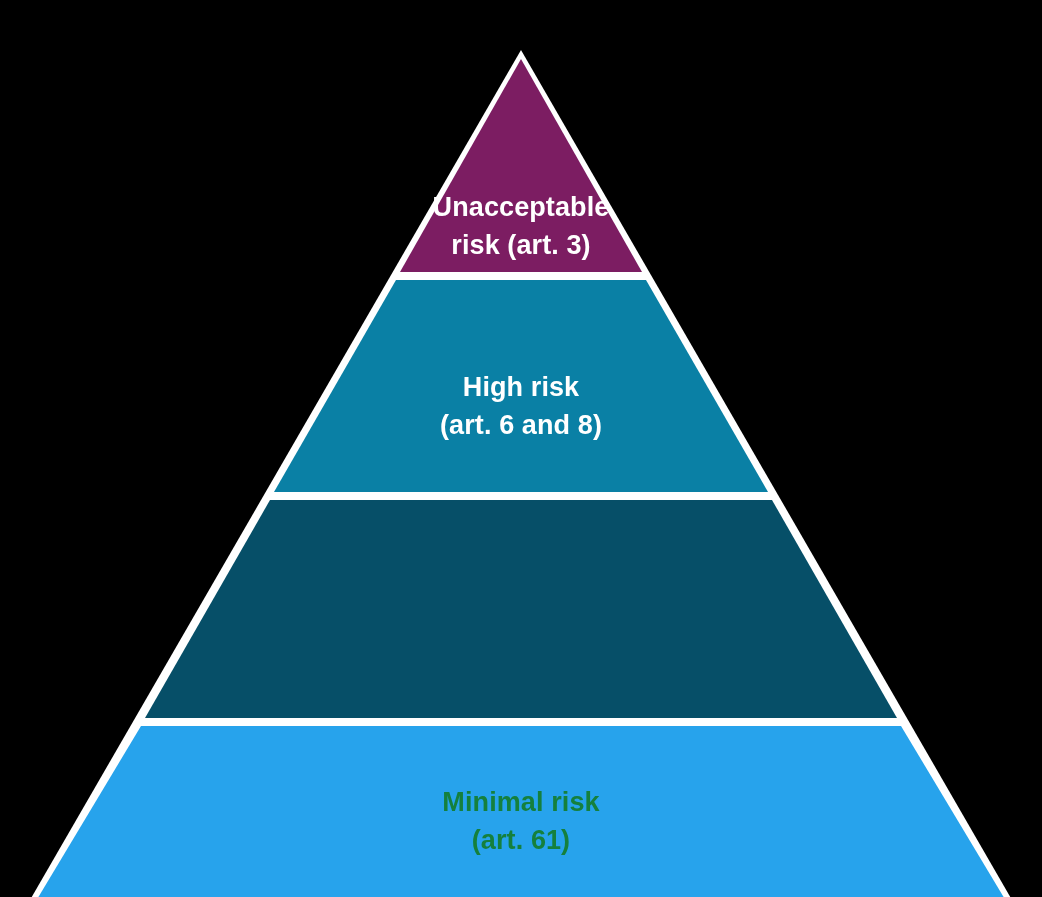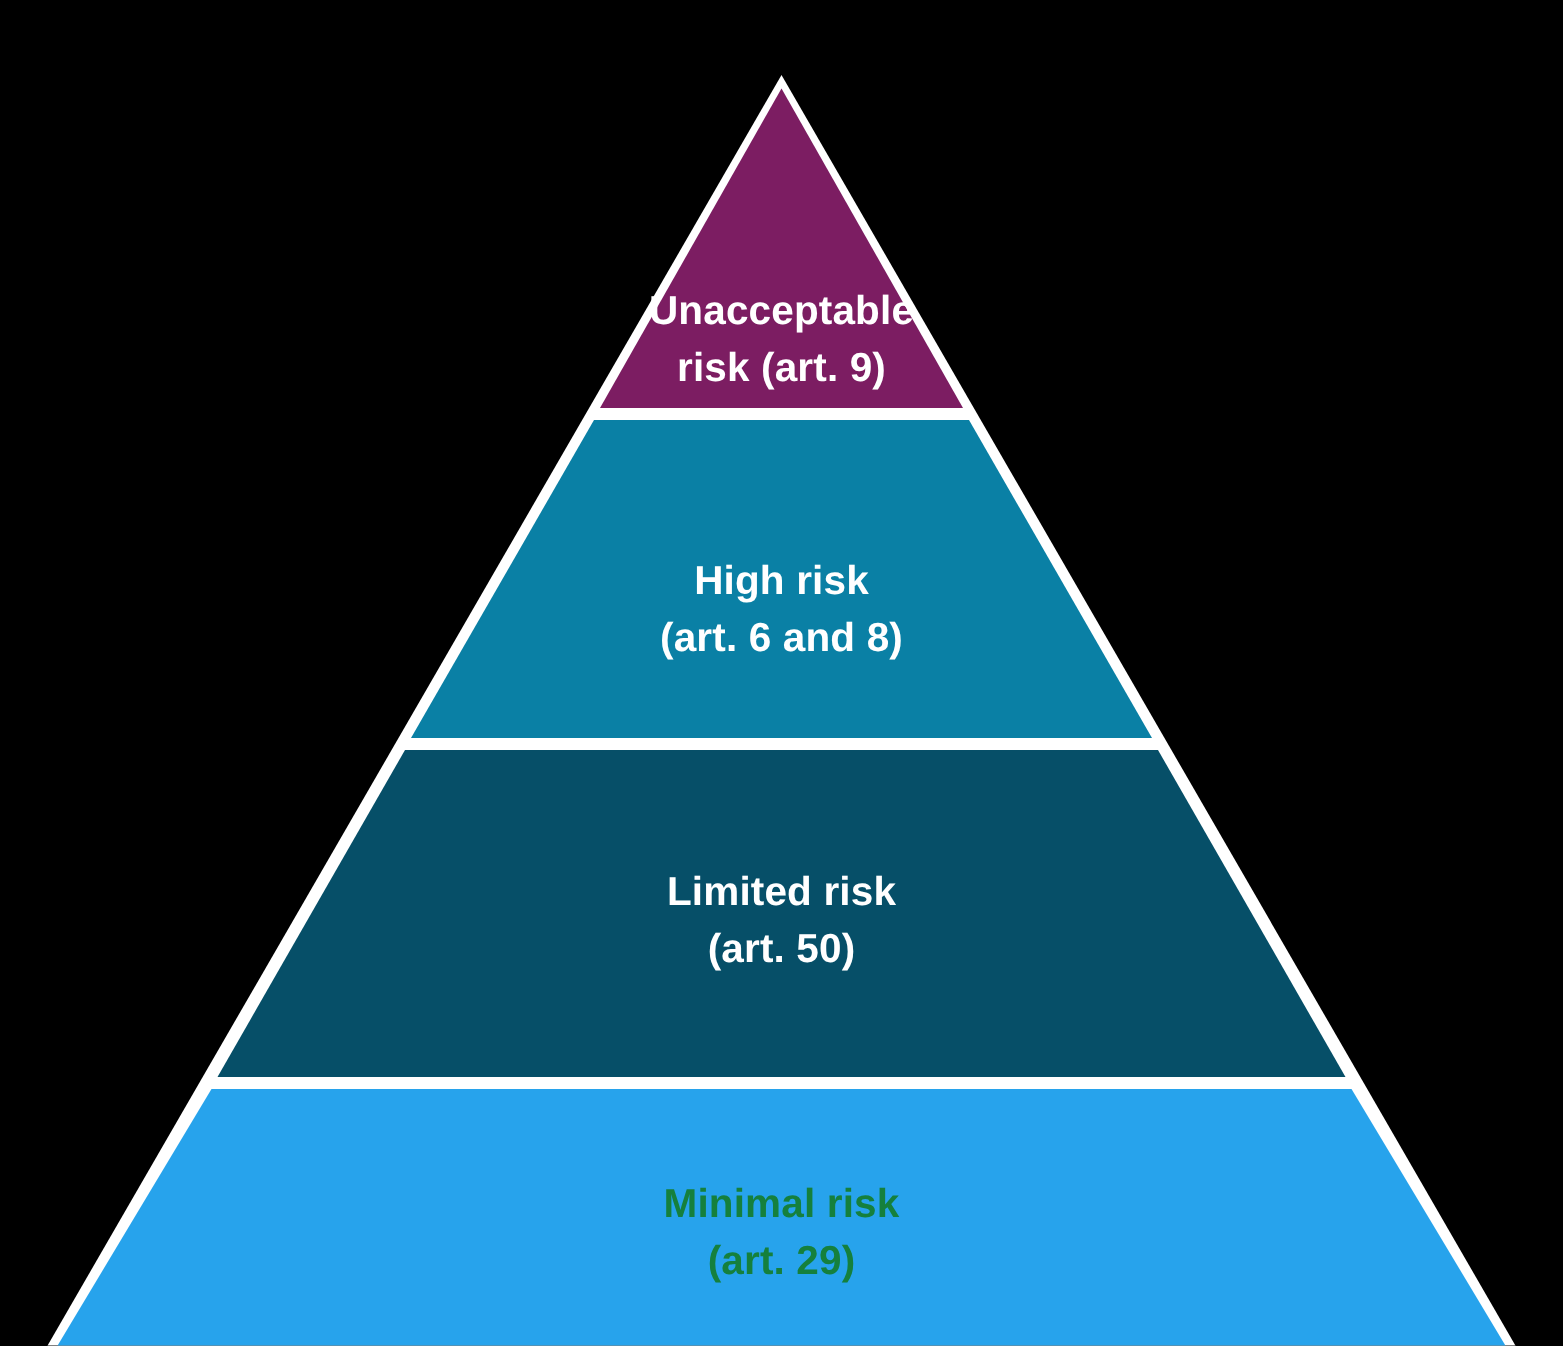--- a/index.html
+++ b/index.html
@@ -60,31 +60,27 @@
 
     <polygon points="396,232 646,232 768,444 274,444" fill="#0A80A5"></polygon>
 
     <polygon points="270,452 772,452 897,670 145,670" fill="#064F68"></polygon>
 
     <polygon points="141,678 901,678 1030,893 12,893" fill="#27A3EC"></polygon>
   </svg>
 
   <div class="tier-label" id="label-unacceptable" style="color: rgb(255, 255, 255);">
     <span class="line">Unacceptable</span>
-    <span class="line">risk (art. 9)</span>
+    <span class="line">risk (art. 3)</span>
   </div>
 
   <div class="tier-label" id="label-high" style="color: rgb(255, 255, 255);">
     <span class="line">High risk</span>
     <span class="line">(art. 6 and 8)</span>
   </div>
 
-  <div class="tier-label" id="label-limited" style="color: rgb(255, 255, 255);">
-    <span class="line">Limited risk</span>
-    <span class="line">(art. 50)</span>
-  </div>
 
   <div class="tier-label" id="label-minimal" style="color: #15803d;">
     <span class="line">Minimal risk</span>
-    <span class="line">(art. 29)</span>
+    <span class="line">(art. 61)</span>
   </div>
 
 </div>
 
 </body></html>

